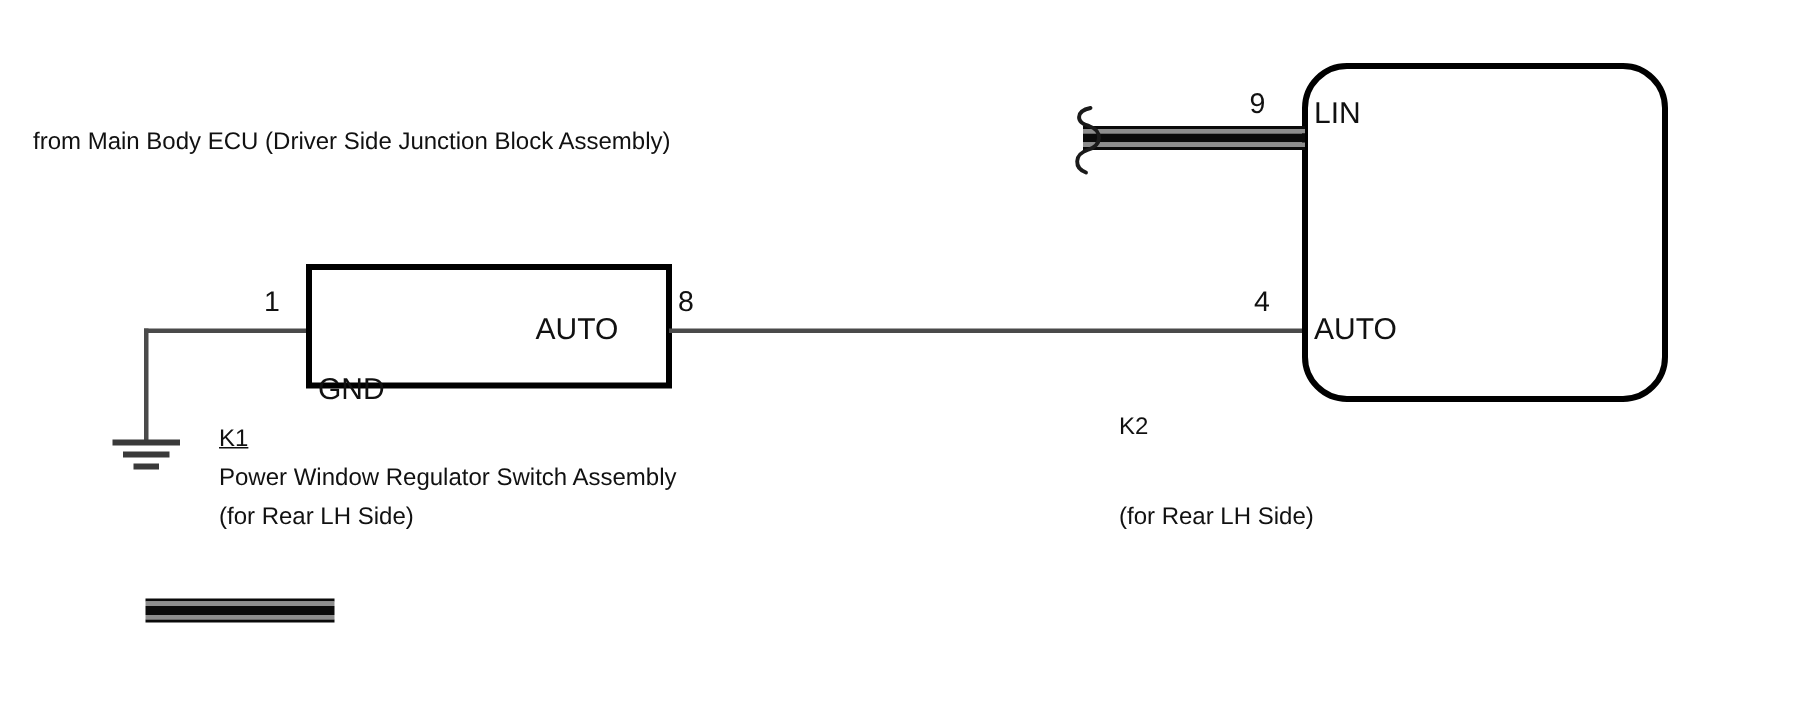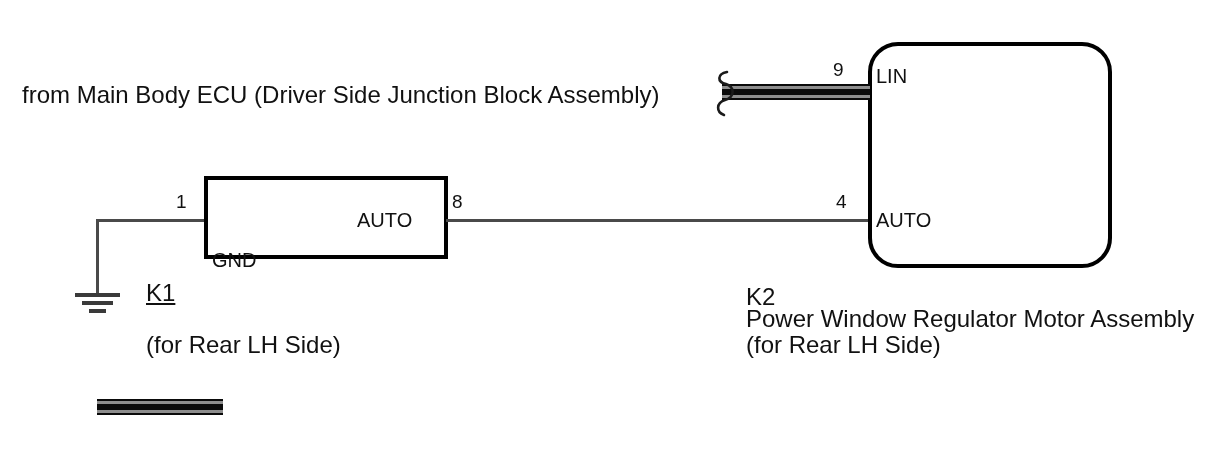--- a/index.html
+++ b/index.html
@@ -11,21 +11,21 @@
     position: relative;
     width: 1210px;
     height: 474px;
     background: #ffffff;
     font-family: "Liberation Sans", sans-serif;
     overflow: hidden;
   }
   .txt {
     position: absolute;
     color: #111111;
-    font-size: 24px;
+    font-size: 16px;
     line-height: 26px;
     white-space: pre;
     text-align: center;
   }
   .pin-num {
     position: absolute;
     color: #111111;
     font-size: 19px;
     line-height: 20px;
     white-space: pre;
@@ -91,36 +91,36 @@
 
   <div class="port-label" style="left:212px; top:209px;margin-top:40px;">GND</div>
 
   <div class="port-label" style="left:357px; top:209px;">AUTO</div>
 
   <div class="pin-num" style="left:176px; top:192px;">1</div>
 
   <div class="pin-num" style="left:452px; top:192px;">8</div>
 
   <div class="txt" style="left:146px; top:280px;text-decoration:underline;">K1</div>
+  <div class="txt" style="left:146px; top:306px;">Power Window Regulator Switch Assembly</div>
   <div class="txt" style="left:146px; top:332px;">(for Rear LH Side)</div>
 
   <div class="wire-h" style="left:446px; top:219px; width:426px;"></div>
 
   <div class="box-round" style="left:868px; top:42px; width:244px; height:226px;"></div>
 
   <div class="port-label" style="left:876px; top:65px;">LIN</div>
 
   <div class="port-label" style="left:876px; top:209px;">AUTO</div>
 
   <div class="pin-num" style="left:833px; top:60px;">9</div>
 
   <div class="pin-num" style="left:836px; top:192px;">4</div>
 
-  <div class="txt" style="left:746px; top:284px;">K2</div>
-  <div class="txt" style="left:746px; top:306px;">Power Window Regulator Motor Assembly</div>
+  <div class="txt" style="left:746px; top:272px;">K2</div>
   <div class="txt" style="left:746px; top:332px;">(for Rear LH Side)</div>
 
   <div class="lin-stripe" style="left:722px; top:84px; width:148px; height:20px;">
     <div class="lin-thin" style="left:0; top:0px;  width:148px;"></div>
     <div class="lin-gray" style="left:0; top:2px;  width:148px;"></div>
     <div class="lin-thick" style="left:0; top:5px;  width:148px;"></div>
     <div class="lin-gray" style="left:0; top:11px; width:148px;"></div>
     <div class="lin-thin" style="left:0; top:14px; width:148px;"></div>
   </div>
 

